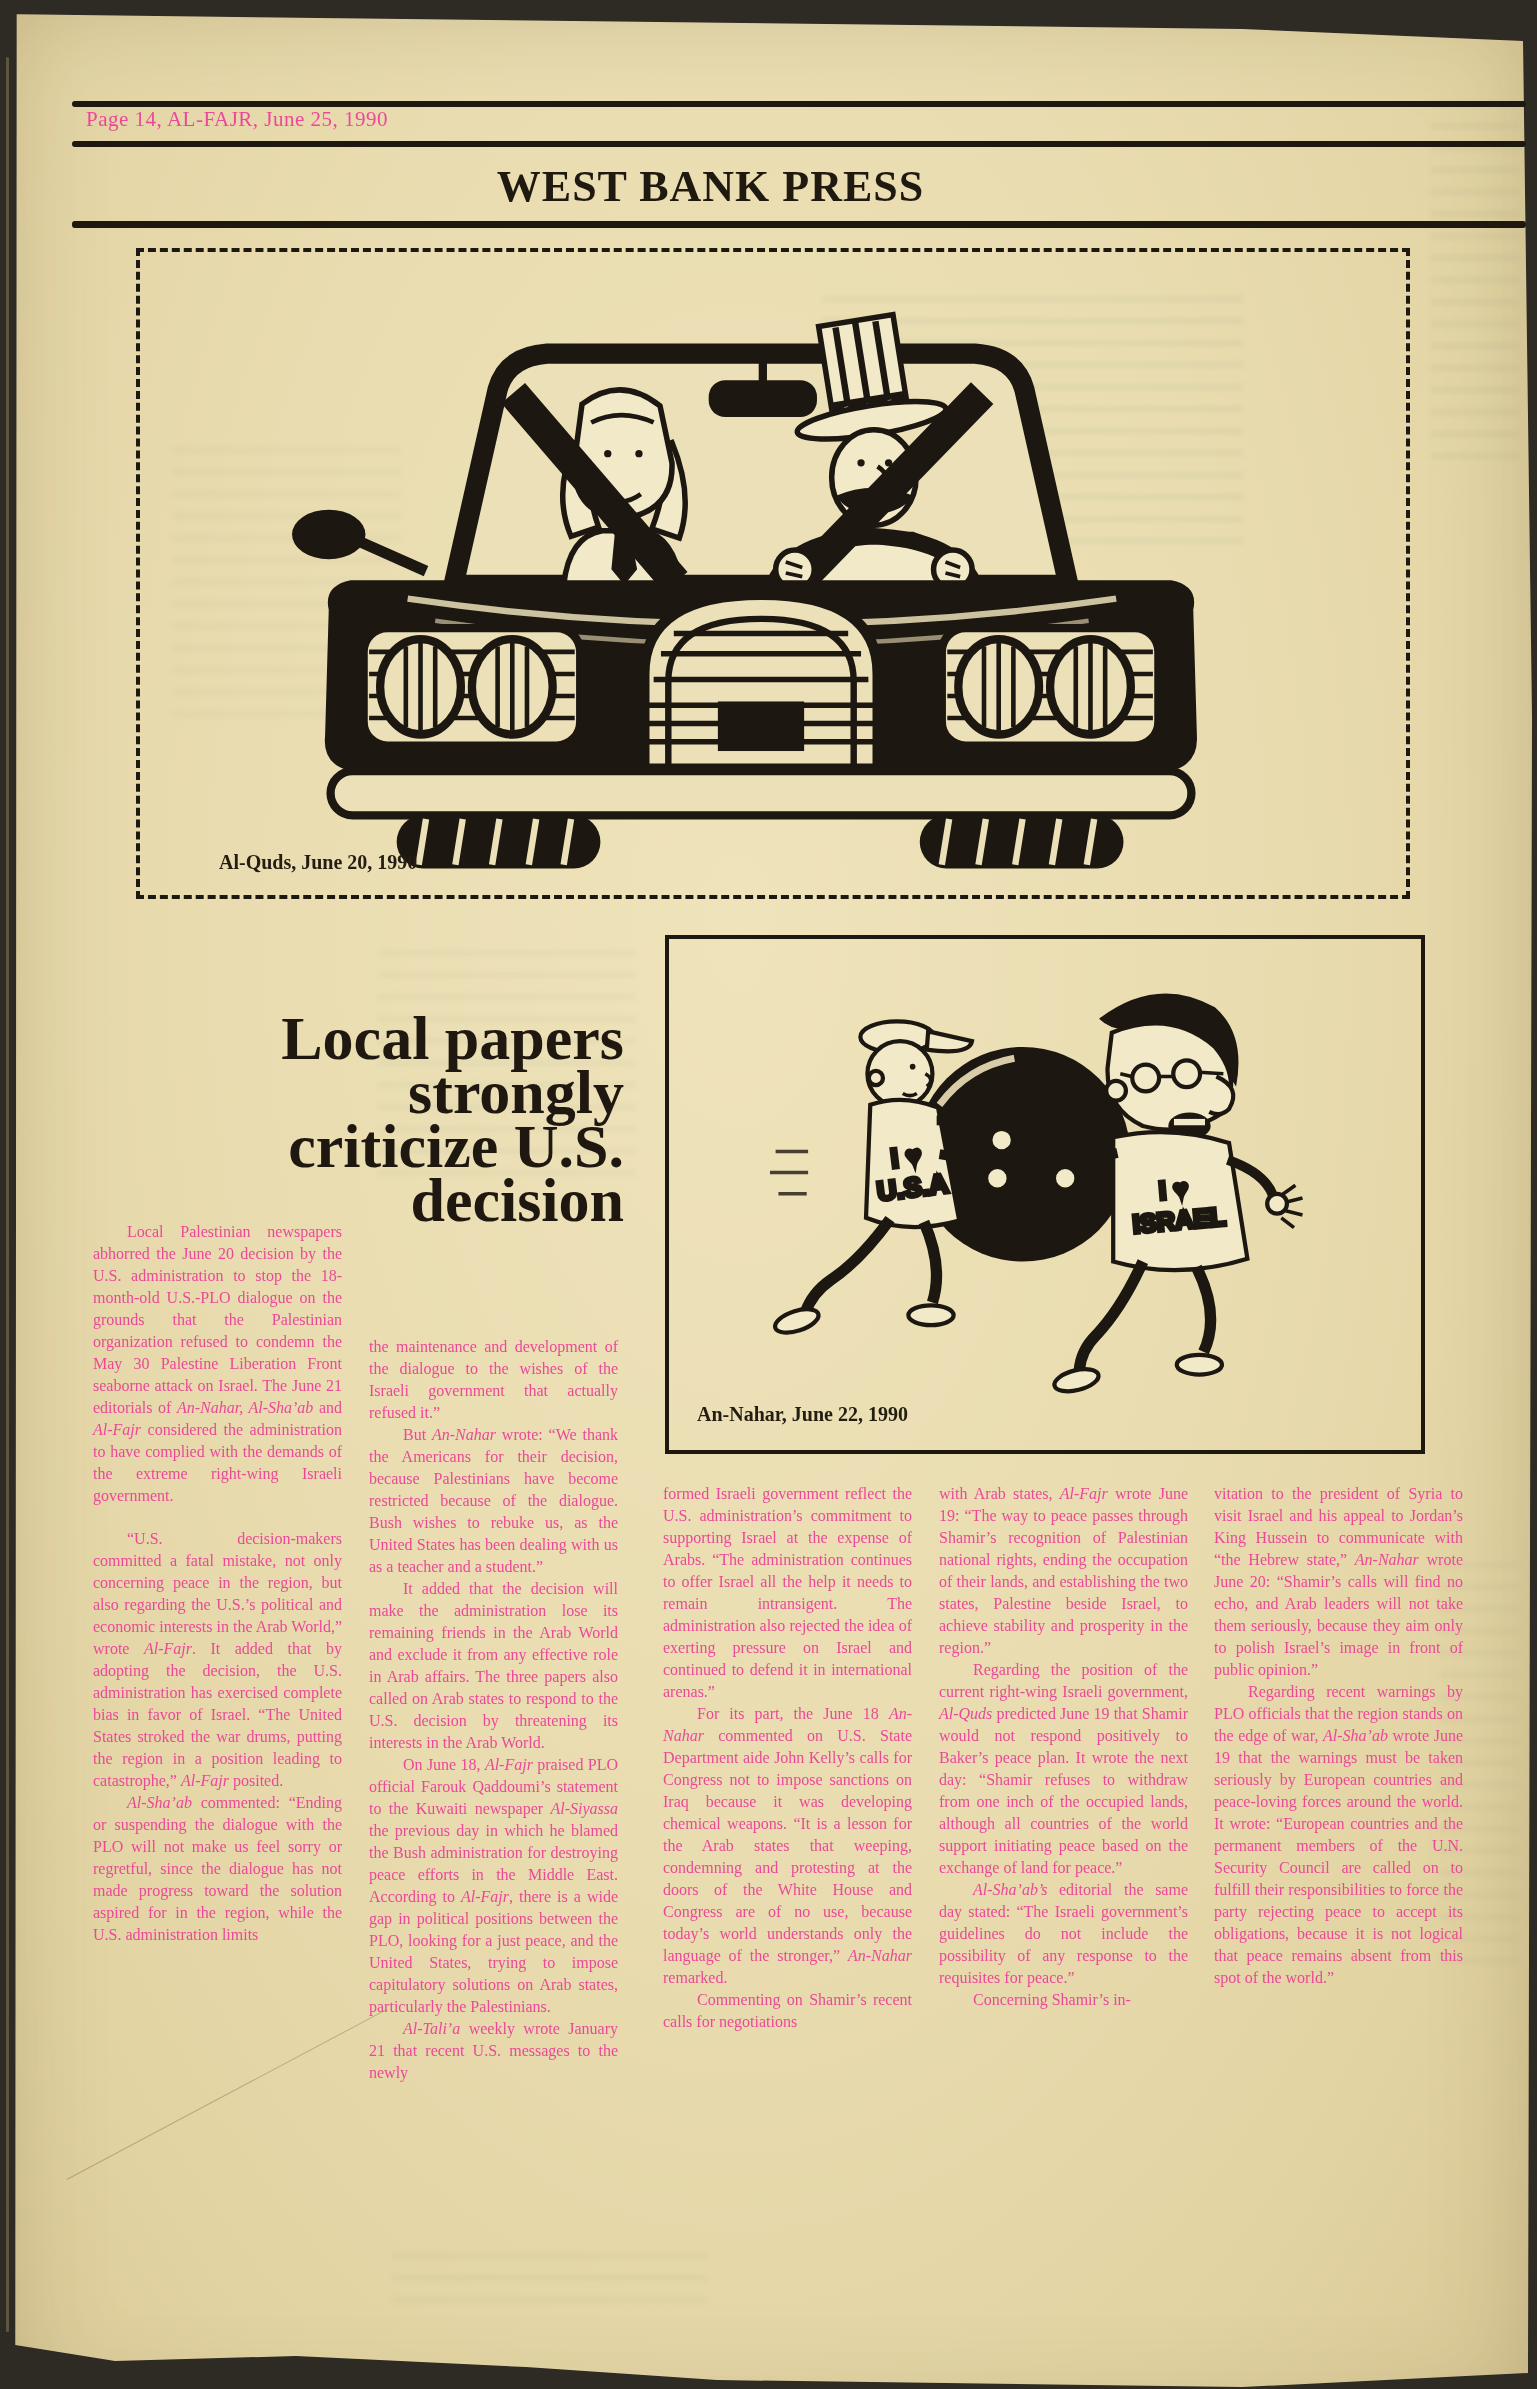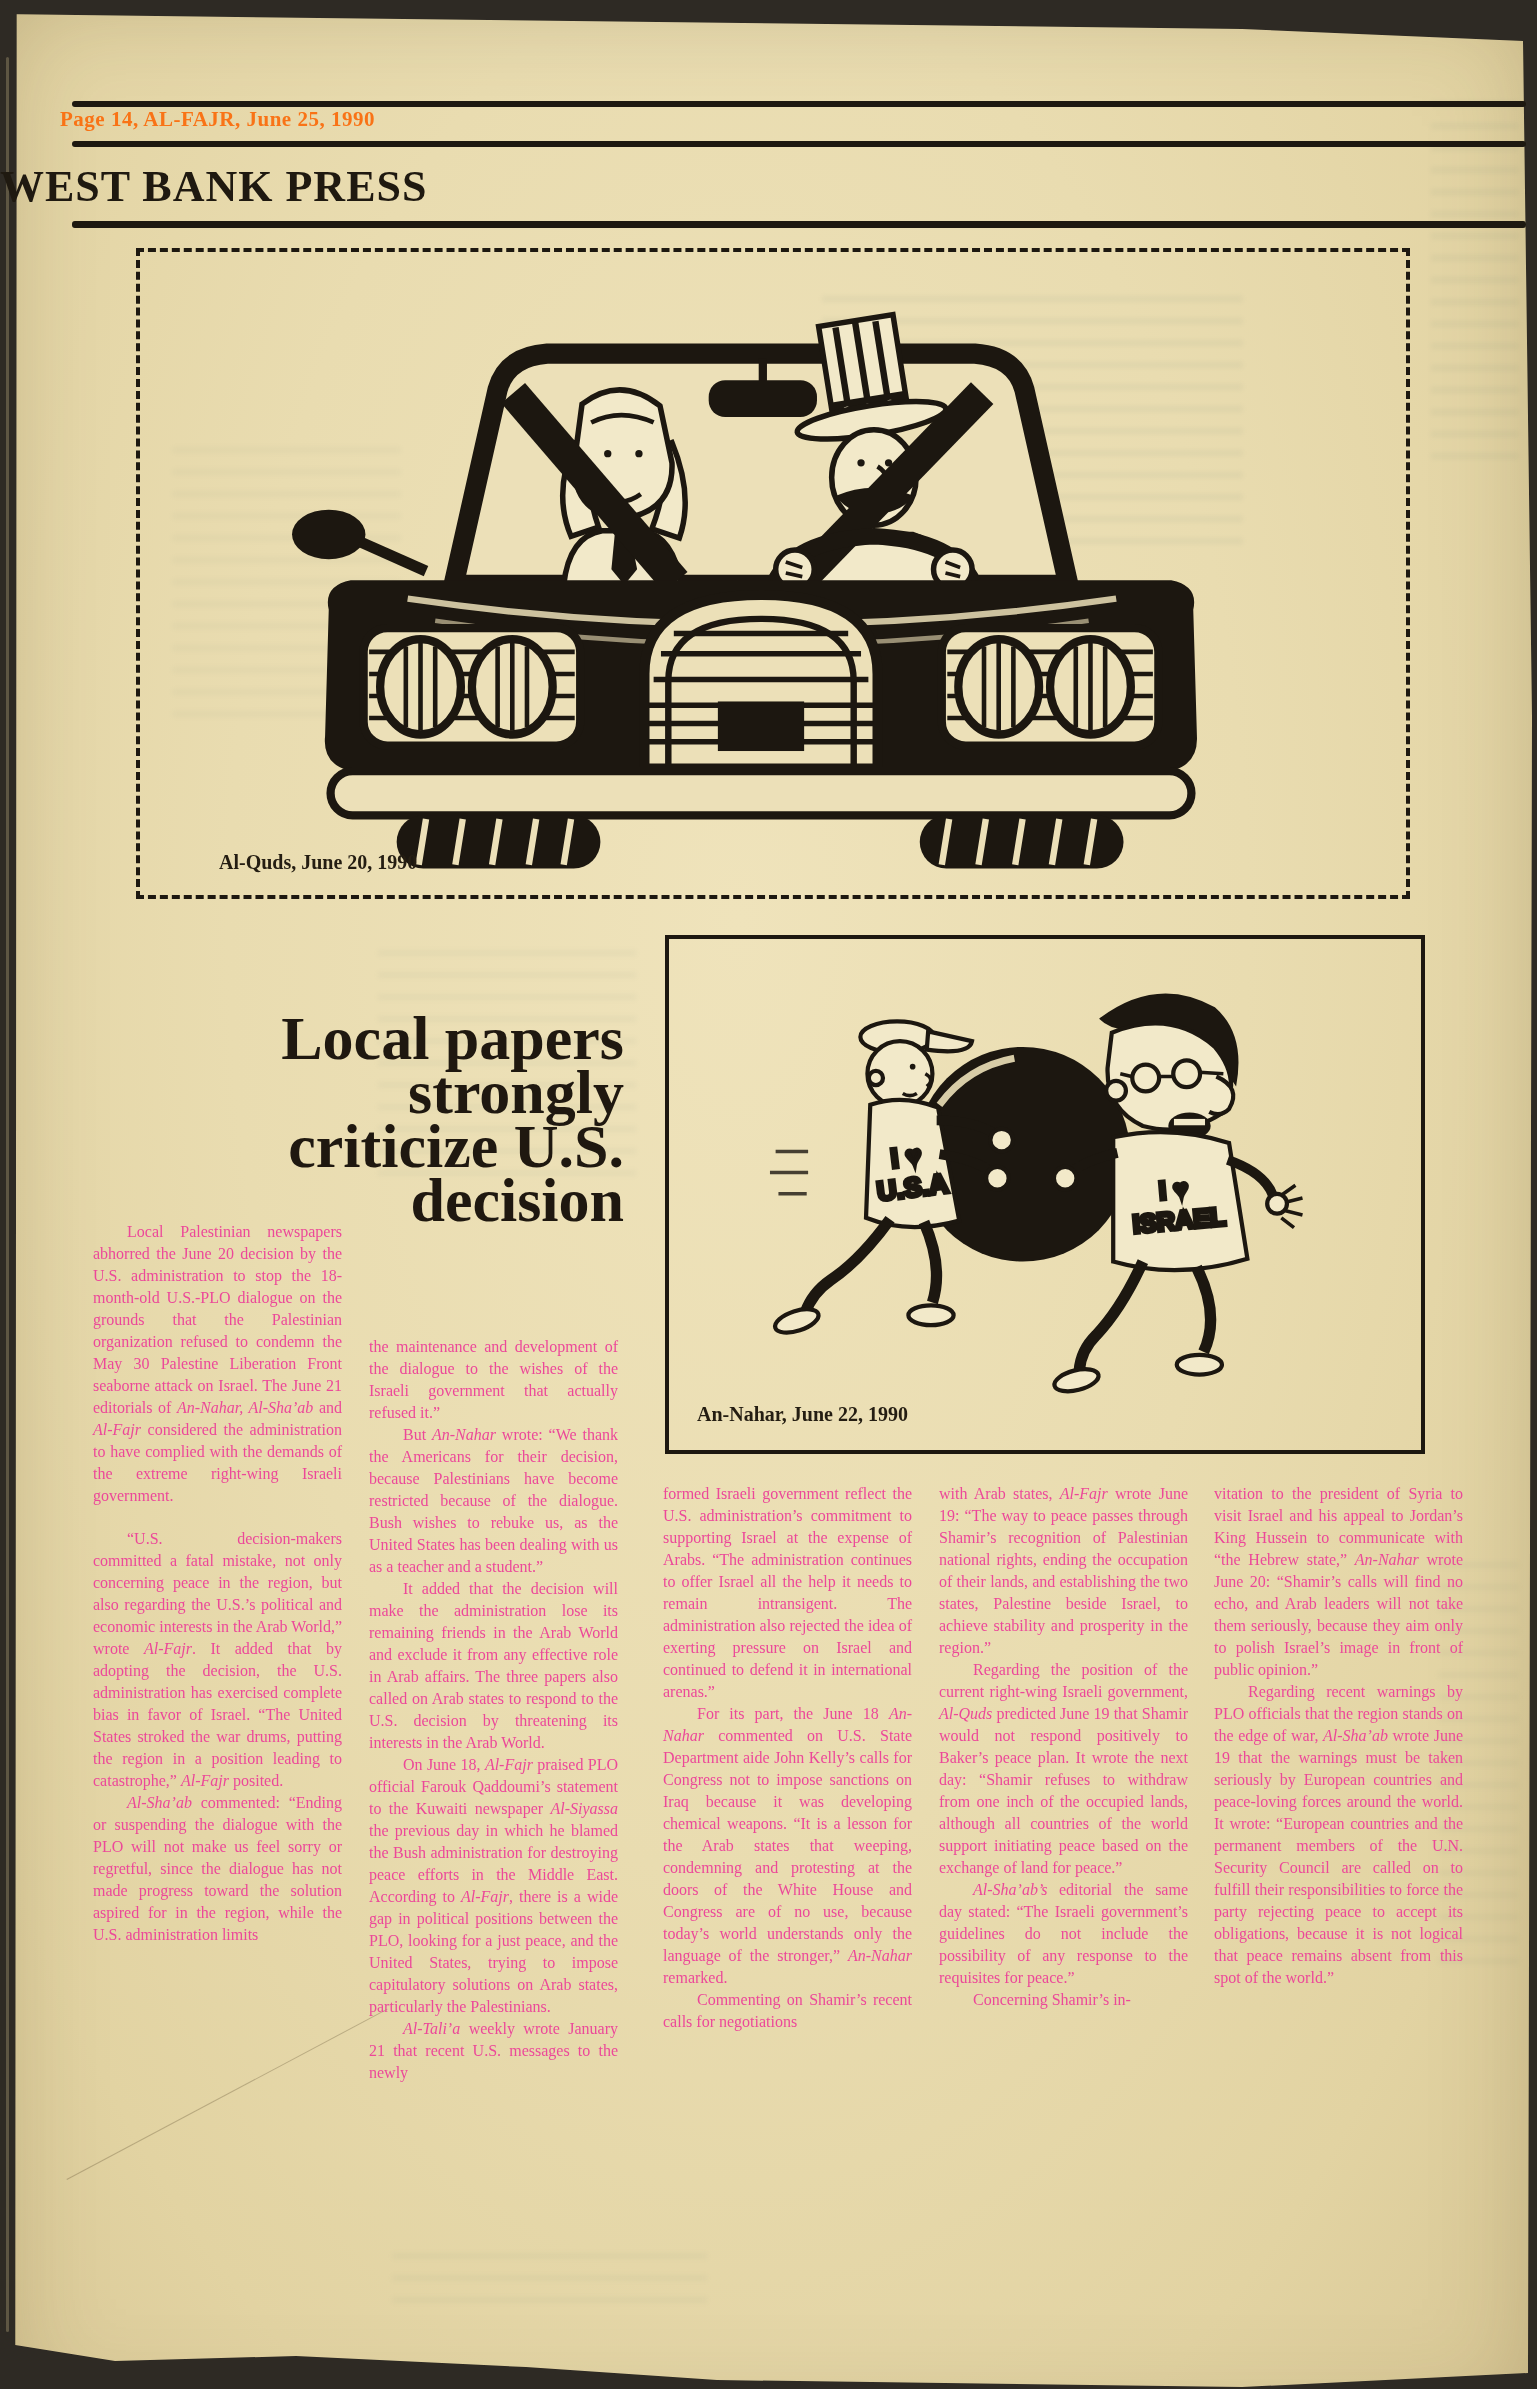--- a/index.html
+++ b/index.html
@@ -16,23 +16,23 @@
     clip-path:polygon(16.7px 14.3px,1242px 29px,1523px 41px,1532px 717px,1528px 2373px,
                       1242px 2387px,717px 2380px,526px 2367px,296px 2356px,115px 2361px,15.3px 2345px);
     box-shadow:inset 0 0 105px rgba(90,70,30,.25);}
   .crease{position:absolute;left:67px;top:2179px;width:363px;height:1px;
           background:rgba(60,45,20,.25);transform:rotate(-28deg);transform-origin:left bottom;}
   
   .ghost{position:absolute;opacity:.16;filter:blur(2.4px);pointer-events:none;
          background:repeating-linear-gradient(0deg,rgba(120,140,120,.55) 0 5.7px,transparent 5.7px 22px);}
   
   .rule{position:absolute;left:72px;width:1454px;background:#1d1810;border-radius:2.9px;}
-  .masthead{position:absolute;left:60px;top:107px;font-size:21px;font-weight:bold;color:#f97316;
+  .masthead{position:absolute;left:86px;top:107px;font-size:21px;font-weight:normal;color:#ec4899;
             letter-spacing:0.5px;}
-  .section-title{position:absolute;left:0;top:161px;width:1421px;text-align:left;
+  .section-title{position:absolute;left:0;top:161px;width:1421px;text-align:center;
                  font-size:44px;font-weight:bold;color:#1f1910;letter-spacing:1px;}
   
   .frame1{position:absolute;left:136px;top:248px;width:1274px;height:651px;
           border:4.8px dashed #1d1810;box-sizing:border-box;}
   .frame2{position:absolute;left:665px;top:935px;width:760px;height:519px;
           border:4.3px solid #1d1810;box-sizing:border-box;}
   .caption{position:absolute;font-size:20px;font-weight:bold;color:#241d12;}
   .cap1{left:79px;bottom:21px;}
   .cap2{left:28px;bottom:24px;}
   

